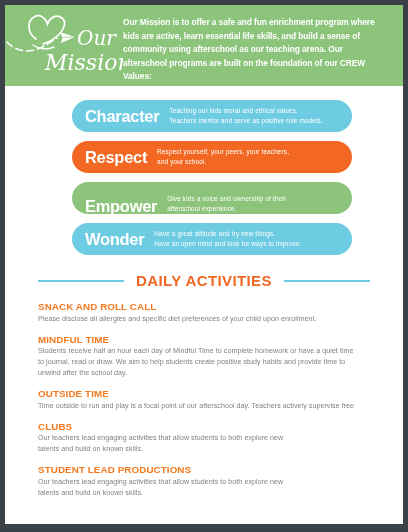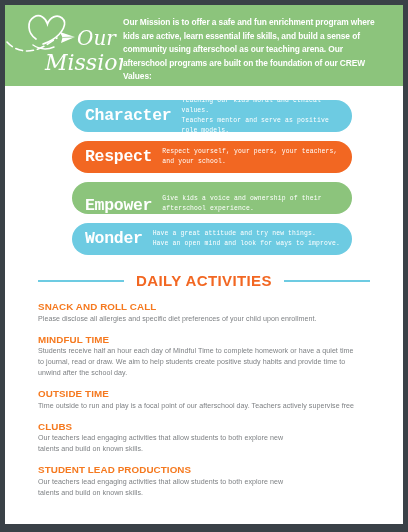--- a/index.html
+++ b/index.html
@@ -57,21 +57,20 @@
     font-weight: bold;
     line-height: 1.62;
     letter-spacing: -0.1px;
     font-stretch: condensed;
   }
 
   
   .values {
     position: relative;
     padding: 14px 0 0 16px;
-    font-family: Liberation Mono, monospace;
   }
   .pill {
     position: relative;
     margin: 0 auto 9px auto;
     width: 280px;
     height: 32px;
     border-radius: 16px;
     display: flex;
     align-items: center;
     box-sizing: border-box;

